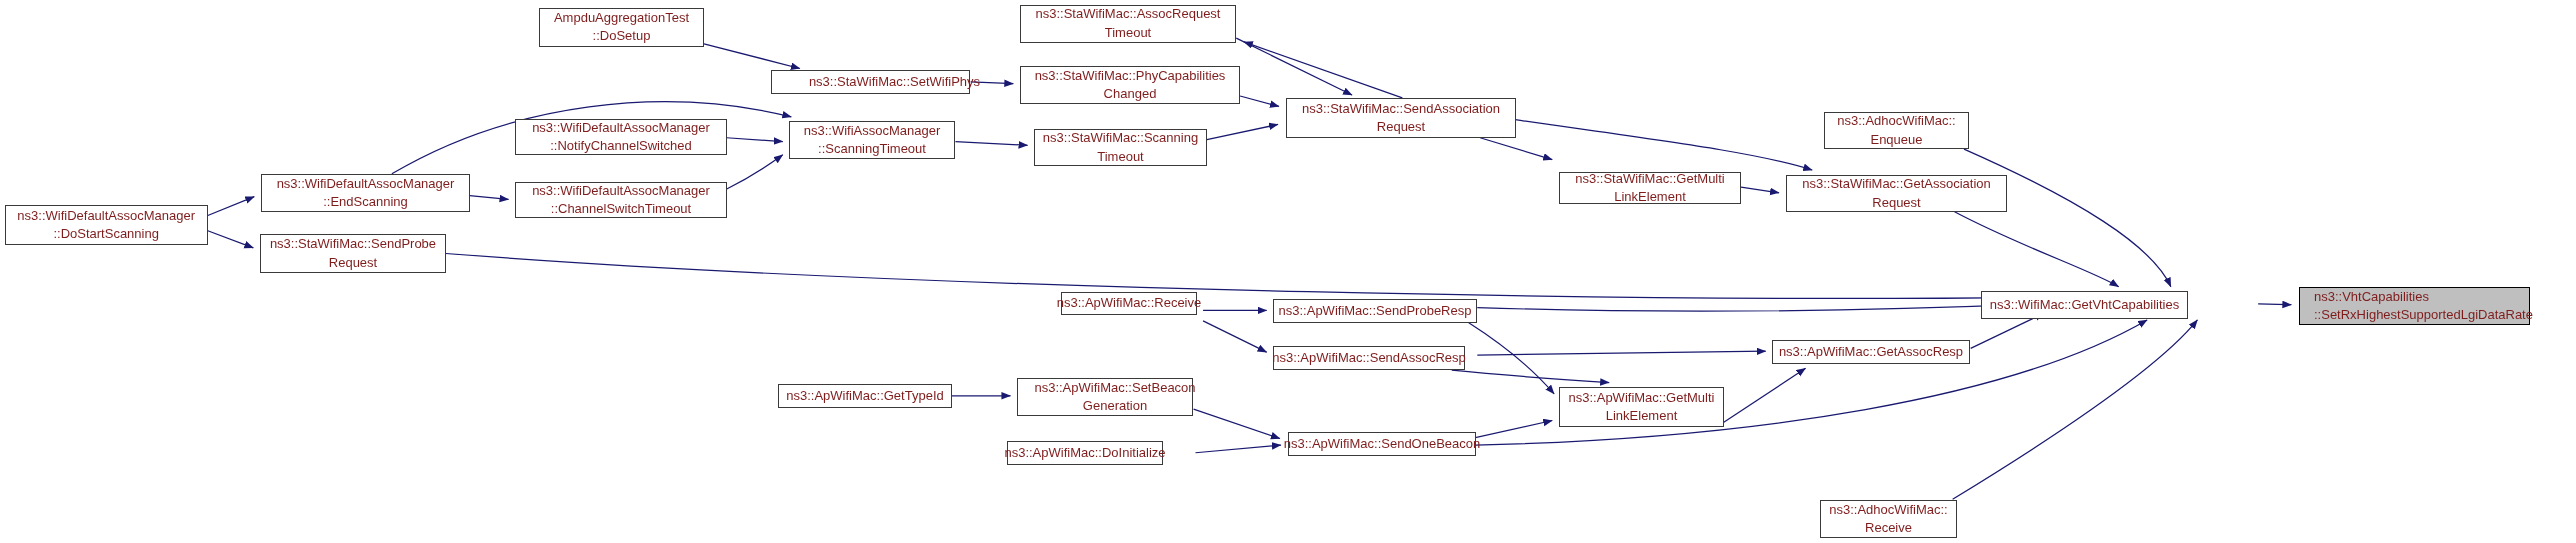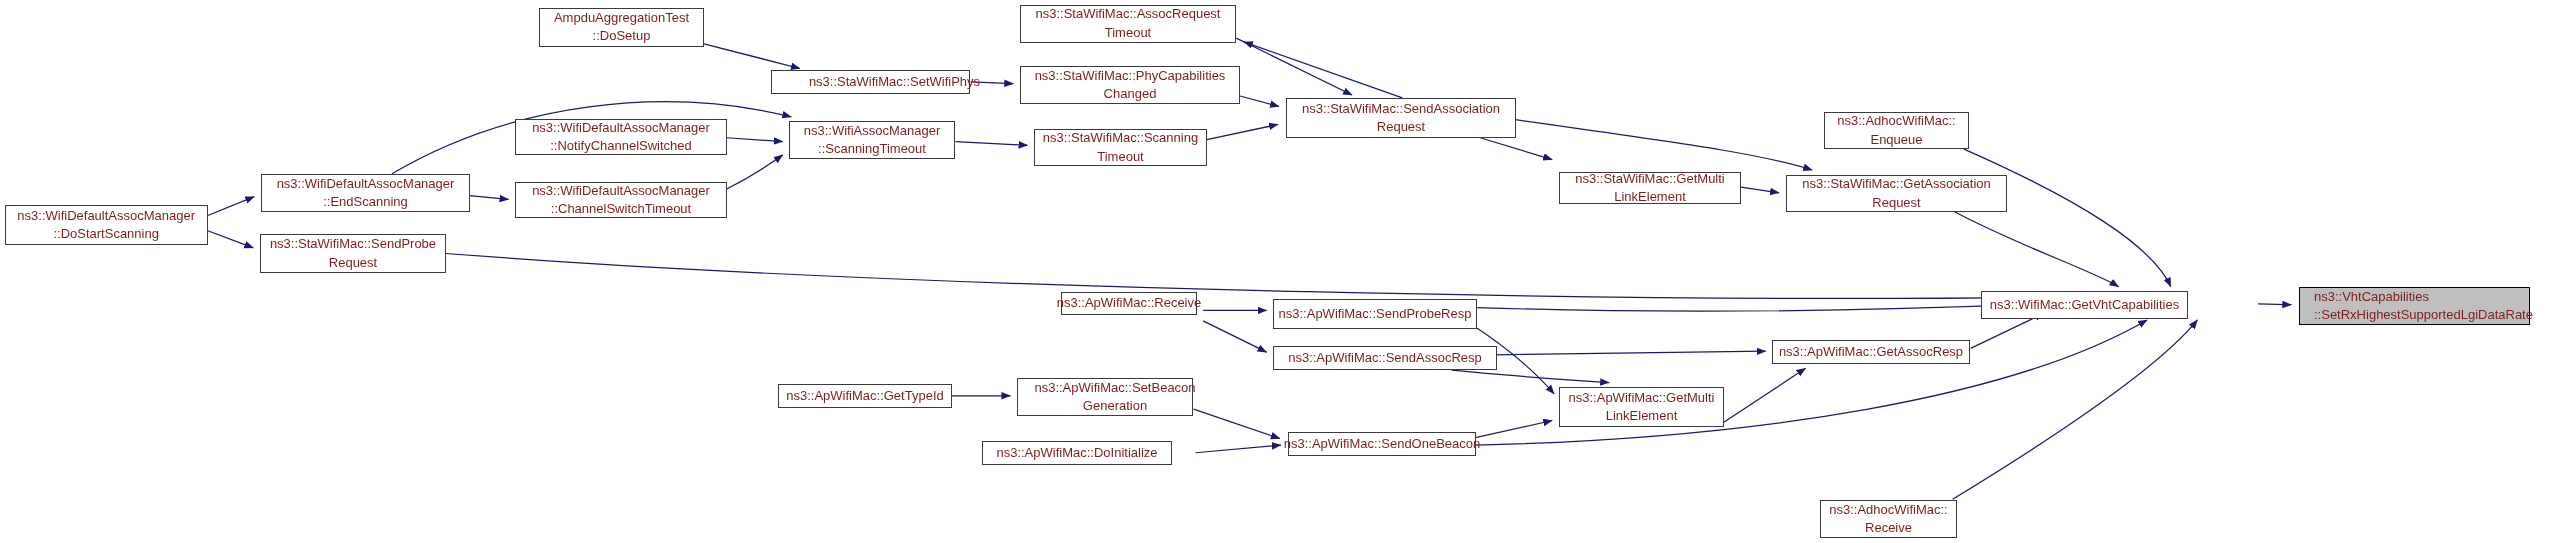--- a/index.html
+++ b/index.html
@@ -114,27 +114,27 @@
   <div class="node" style="left:1559px;top:172px;width:182px;height:32px;">ns3::StaWifiMac::GetMulti
 LinkElement</div>
   <div class="node" style="left:1824px;top:112px;width:145px;height:37px;">ns3::AdhocWifiMac::
 Enqueue</div>
   <div class="node" style="left:1786px;top:175px;width:221px;height:37px;">ns3::StaWifiMac::GetAssociation
 Request</div>
   <div class="node" style="left:1981px;top:291px;width:207px;height:28px;">ns3::WifiMac::GetVhtCapabilities</div>
   <div class="node target" style="left:2299px;top:287px;width:231px;height:38px;">ns3::VhtCapabilities
 ::SetRxHighestSupportedLgiDataRate</div>
   <div class="node" style="left:1041px;top:292px;width:136px;height:23px;margin-left:20px;">ns3::ApWifiMac::Receive</div>
-  <div class="node" style="left:1273px;top:299px;width:204px;height:30px;">ns3::ApWifiMac::SendProbeResp</div>
-  <div class="node" style="left:1273px;top:346px;width:224px;height:24px;">ns3::ApWifiMac::SendAssocResp</div>
+  <div class="node" style="left:1273px;top:299px;width:204px;height:24px;">ns3::ApWifiMac::SendProbeResp</div>
+  <div class="node" style="left:1273px;top:346px;width:192px;height:24px;">ns3::ApWifiMac::SendAssocResp</div>
   <div class="node" style="left:1772px;top:340px;width:198px;height:24px;">ns3::ApWifiMac::GetAssocResp</div>
   <div class="node" style="left:778px;top:384px;width:174px;height:24px;">ns3::ApWifiMac::GetTypeId</div>
   <div class="node" style="left:1017px;top:378px;width:176px;height:38px;padding-left:20px;">ns3::ApWifiMac::SetBeacon
 Generation</div>
   <div class="node" style="left:1559px;top:387px;width:165px;height:40px;">ns3::ApWifiMac::GetMulti
 LinkElement</div>
-  <div class="node" style="left:982px;top:441px;width:190px;height:24px;">ns3::ApWifiMac::DoInitialize</div>
+  <div class="node" style="left:1007px;top:441px;width:156px;height:24px;">ns3::ApWifiMac::DoInitialize</div>
   <div class="node" style="left:1288px;top:432px;width:188px;height:24px;">ns3::ApWifiMac::SendOneBeacon</div>
   <div class="node" style="left:1820px;top:500px;width:137px;height:38px;">ns3::AdhocWifiMac::
 Receive</div>
 
 </div>
 
 
 </body></html>

